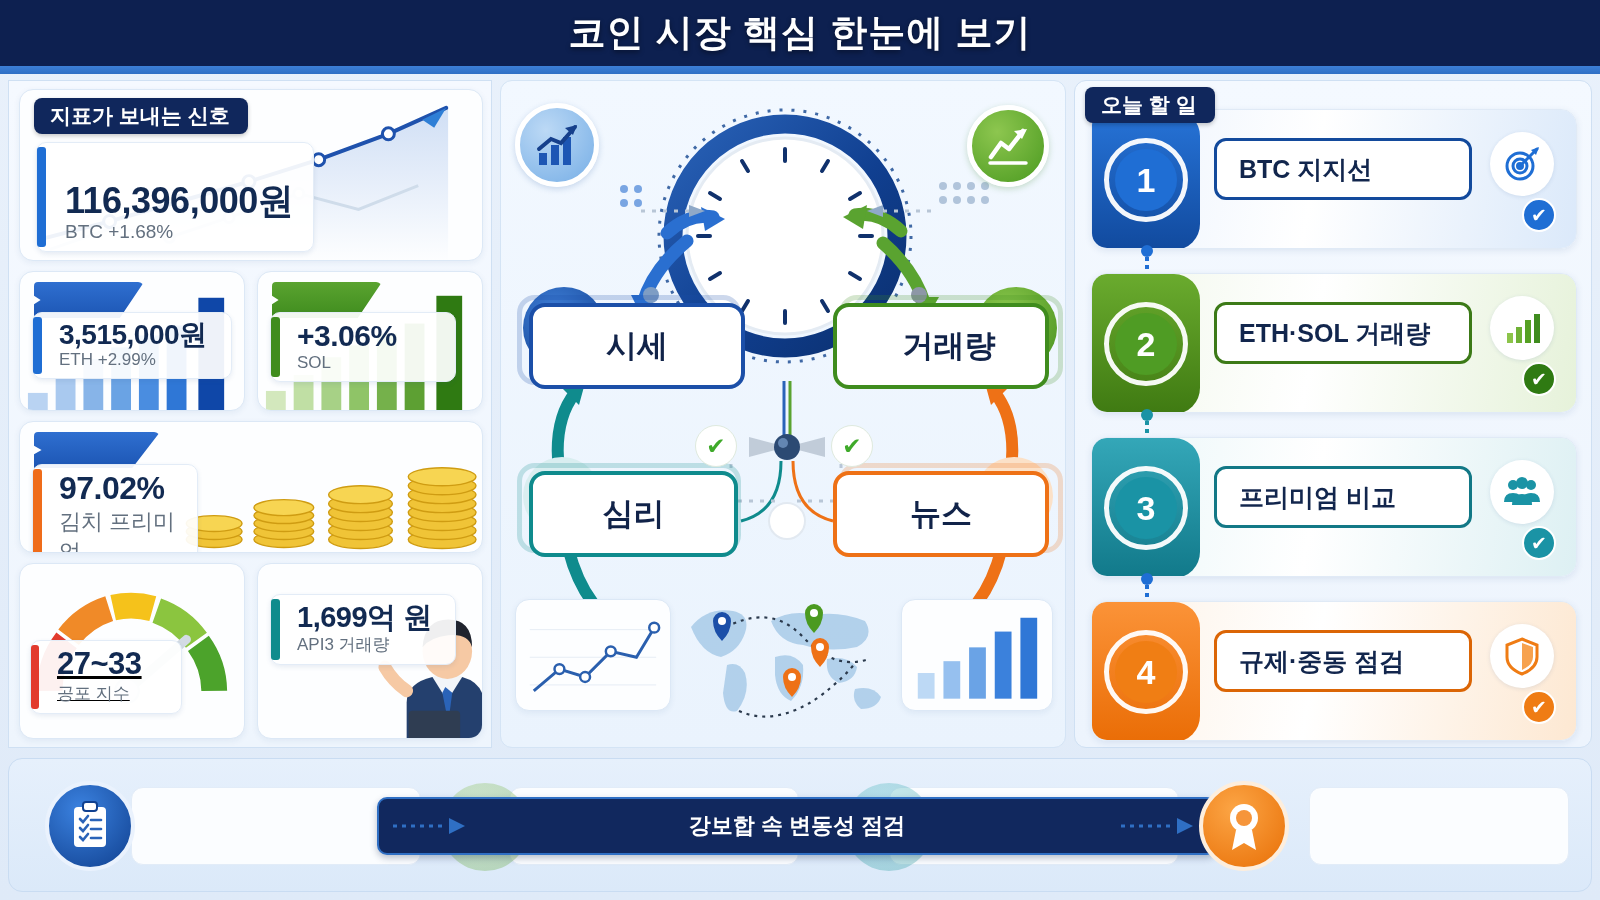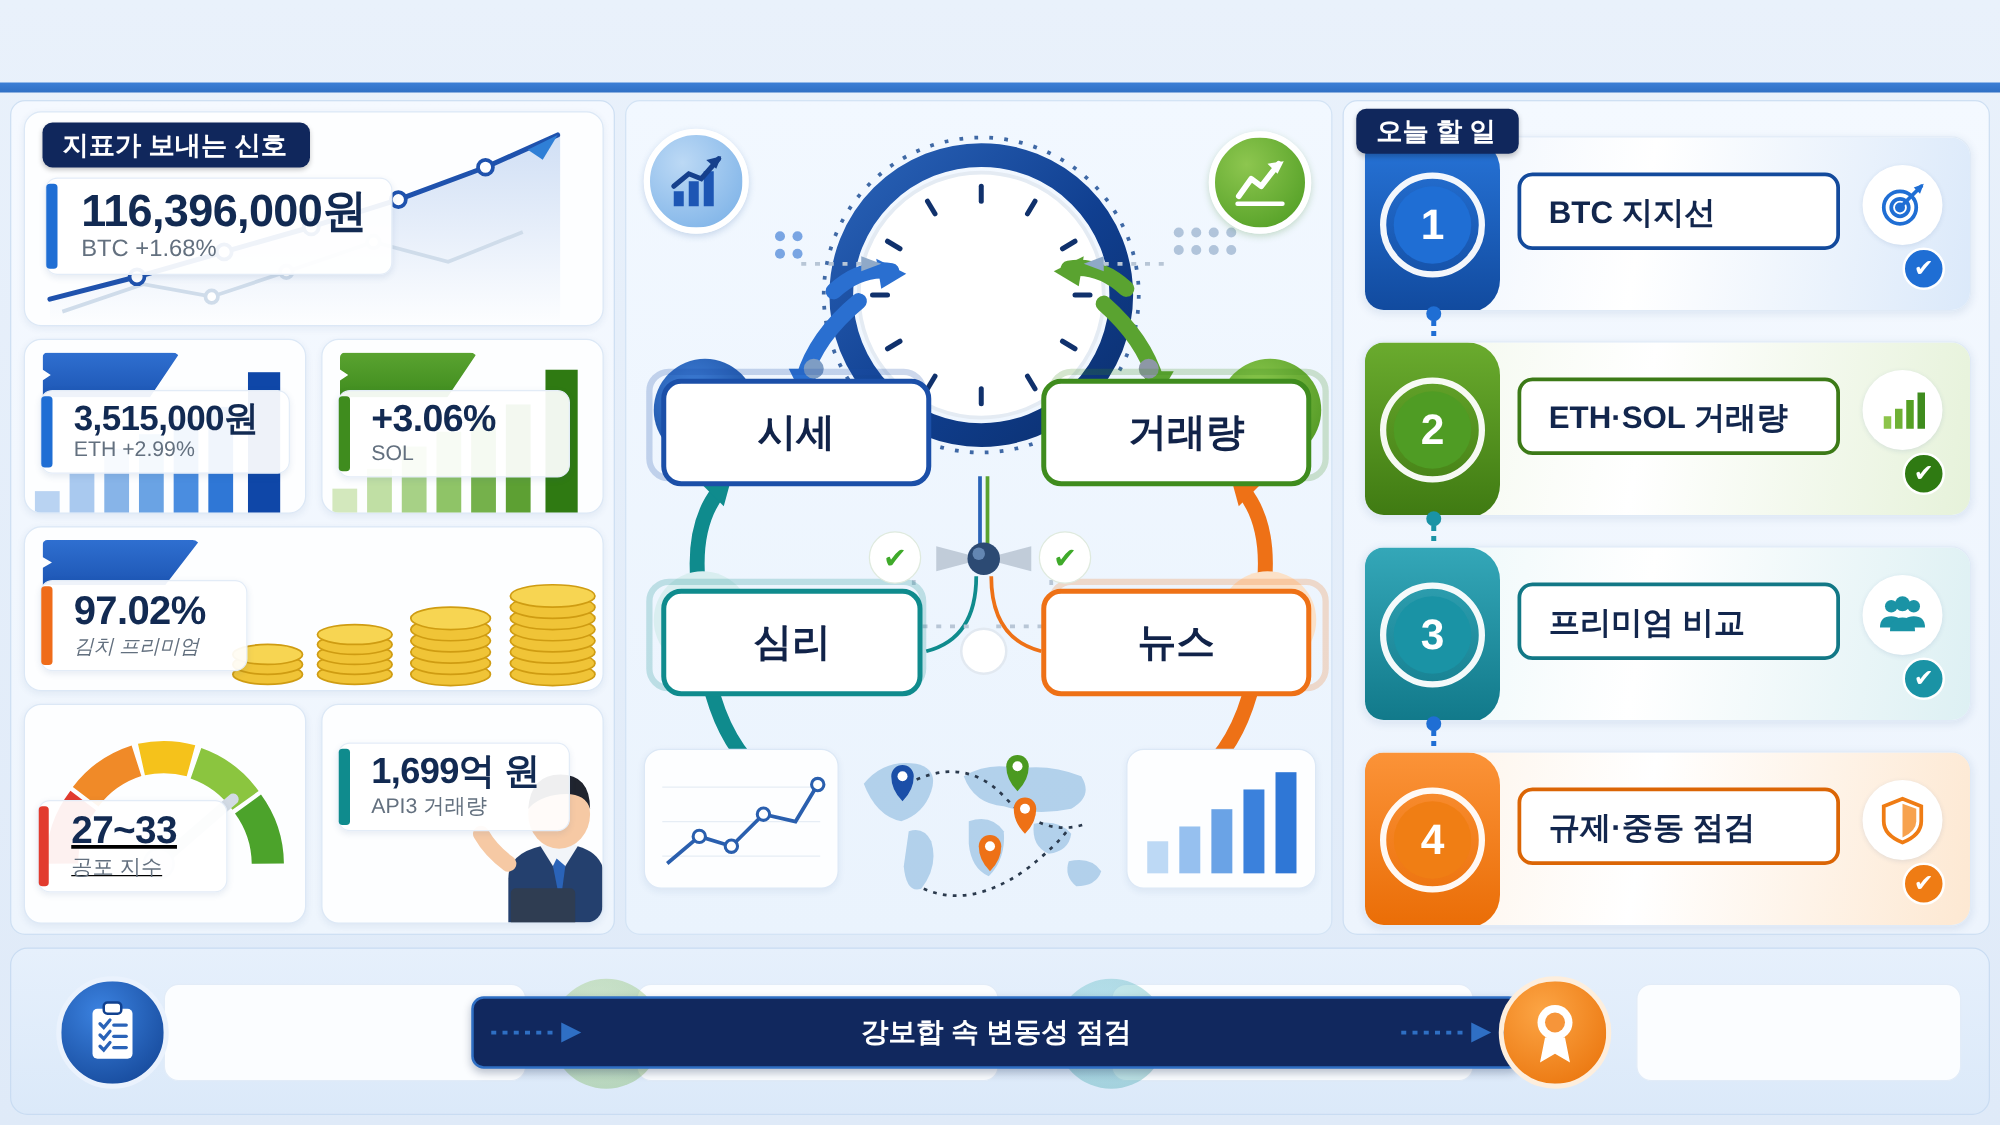--- a/index.html
+++ b/index.html
@@ -15,21 +15,21 @@
   .header { position: absolute; left:0; top:0; width:1600px; height:66px;
     background: #0d2050; display:flex; align-items:center; justify-content:center; }
   .header-title { color:#ffffff; font-size:37px; font-weight:bold; letter-spacing:1px;
     text-shadow: 0 2px 5px rgba(0,0,0,.45); }
   .header-rule { position:absolute; left:0; top:66px; width:1600px; height:8px;
     background: linear-gradient(180deg,#3c7fd6 0%,#2f6fc4 100%); }
 
   
   .col-left { position:absolute; left:8px; top:80px; width:484px; height:668px;
     background:linear-gradient(180deg,#f5f9ff 0%,#eef5fd 100%);
-    border:1px solid #cfe0f3; border-radius:12px; }
+    border:1px solid #cfe0f3; border-radius:0; }
   .col-mid { position:absolute; left:500px; top:80px; width:566px; height:668px;
     background:linear-gradient(180deg,#f2f8ff 0%,#eaf3fd 100%);
     border:1px solid #d4e4f5; border-radius:12px; overflow:hidden; }
   .col-right { position:absolute; left:1074px; top:80px; width:518px; height:668px;
     background:linear-gradient(180deg,#f4f9ff 0%,#edf4fd 100%);
     border:1px solid #cfe0f3; border-radius:12px; }
 
   
   .card { position:absolute; background:#fdfeff; border:1px solid #dce8f6;
     border-radius:14px; box-shadow:0 2px 6px rgba(30,70,130,.07); overflow:hidden; }
@@ -96,20 +96,23 @@
   .bb-badge { position:absolute; top:22px; width:90px; height:90px; border-radius:50%;
     display:flex; align-items:center; justify-content:center; }
 
   .ghost { position:absolute; opacity:.30; }
 </style>
 </head>
 <body>
 
 <div class="page">
 
+  <div class="header">
+    <div class="header-title">코인 시장 핵심 한눈에 보기</div>
+  </div>
   <div class="header-rule"></div>
 
   <div class="col-left">
 
     <div class="card" style="left:10px; top:8px; width:464px; height:172px;">
       <svg class="chartarea" viewBox="0 0 464 172" preserveAspectRatio="none">
         <defs>
           <linearGradient id="btcFill" x1="0" y1="0" x2="0" y2="1">
             <stop offset="0%" stop-color="#2f6fd0" stop-opacity=".22"></stop>
             <stop offset="100%" stop-color="#2f6fd0" stop-opacity="0"></stop>
@@ -128,21 +131,21 @@
         </g>
         <g fill="#fff" stroke="#cfdcea" stroke-width="3">
           <circle cx="150" cy="148" r="5"></circle>
             <circle cx="210" cy="128" r="5"></circle>
             <circle cx="280" cy="104" r="5"></circle>
         </g>
       </svg>
       <div class="ribbon">지표가 보내는 신호</div>
       <div class="valuebox" style="left:16px; top:52px; width:278px;">
         <div class="vb-accent" style="background:#1f6ed4;"></div>
-        <div style="margin-left:12px;">
+        <div style="margin-left:12px;margin-top:32px;">
           <div class="vb-main">116,396,000원</div>
           <div class="vb-sub">BTC +1.68%</div>
         </div>
       </div>
     </div>
 
     <div class="card" style="left:10px; top:190px; width:226px; height:140px;">
       <svg class="chartarea" viewBox="0 0 226 140" preserveAspectRatio="none">
         <g>
           <rect x="8" y="122" width="20" height="18" fill="#b9d3f2"></rect>
@@ -219,21 +222,21 @@
             <ellipse cx="424" cy="64" rx="34" ry="9"></ellipse>
               <ellipse cx="424" cy="55" rx="34" ry="9" fill="#f7d552"></ellipse>
           </g>
         </g>
       </svg>
       <div class="flagtab" style="width:126px;"></div>
       <div class="valuebox" style="left:12px; top:42px; width:166px;">
         <div class="vb-accent" style="background:#ef6c1a;"></div>
         <div style="margin-left:10px;">
           <div class="vb-main" style="font-size:32px;">97.02%</div>
-          <div class="vb-sub" style="font-size:16px;font-style:italic;">김치 프리미엄</div>
+          <div class="vb-sub" style="font-size:22px;">김치 프리미엄</div>
         </div>
       </div>
     </div>
 
     <div class="card" style="left:10px; top:482px; width:226px; height:176px;">
       <svg class="chartarea" viewBox="0 0 226 176">
         <g fill="none" stroke-width="26" stroke-linecap="butt">
           <path d="M30,128 A83,83 0 0,1 47,77" stroke="#e23b2e"></path>
           <path d="M49,74  A83,83 0 0,1 90,45" stroke="#f08a28"></path>
           <path d="M94,44  A83,83 0 0,1 134,45" stroke="#f5c21b"></path>

